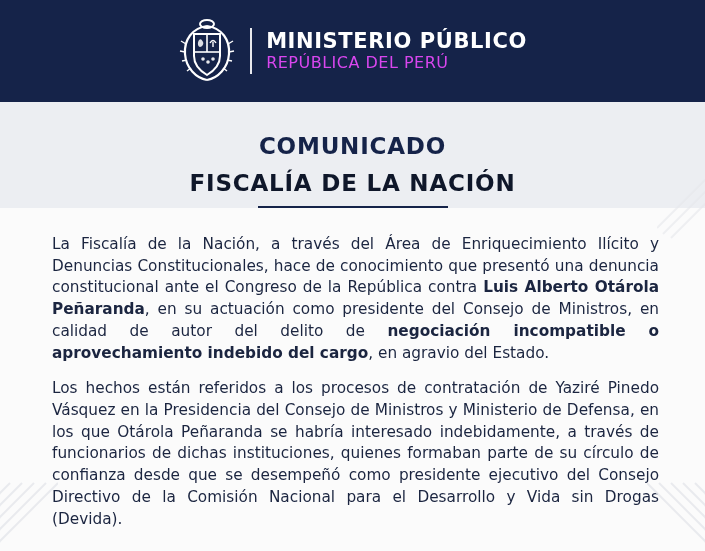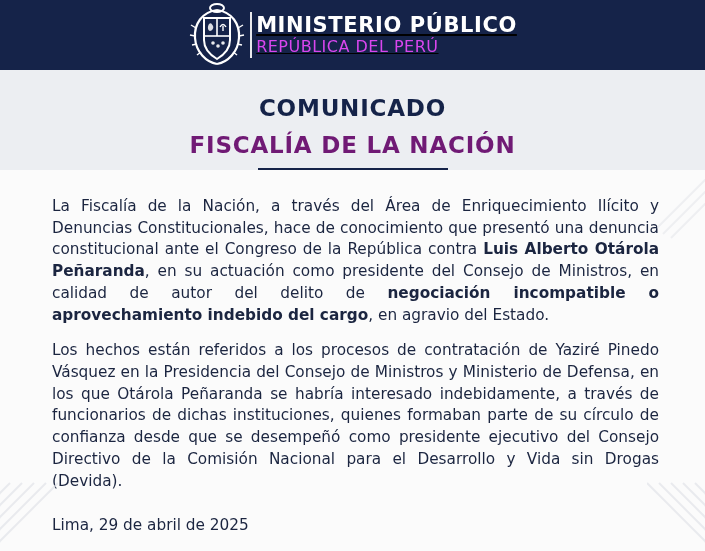--- a/index.html
+++ b/index.html
@@ -17,27 +17,26 @@
     position: relative;
     width: 705px;
     height: 551px;
     background: #fbfbfb;
     overflow: hidden;
   }
 
   
   .header {
     position: relative;
-    height: 70px;
+    height: 102px;
     background: #152349;
     display: flex;
     align-items: center;
     justify-content: center;
-    gap: 4px;
-    text-decoration: underline;
+    gap: 14px;
   }
   .crest {
     width: 58px;
     height: 66px;
     position: relative;
     flex: 0 0 auto;
   }
   .crest svg { display: block; }
   .brand-divider {
     width: 2px;
@@ -66,30 +65,30 @@
 
   
   .title-band {
     position: relative;
     height: 88px;
     background: #eceef2;
     display: flex;
     flex-direction: column;
     align-items: center;
     justify-content: center;
-    padding-top: 12px;
+    padding-top: 18px;
   }
   .title-band .t1 {
     color: #152349;
     font-size: 23px;
     font-weight: bold;
     letter-spacing: 0.8px;
   }
   .title-band .t2 {
-    color: #701a75;
+    color: #0f172a;
     font-size: 23px;
     font-weight: bold;
     letter-spacing: 0.8px;
     margin-top: 11px;
   }
   .title-rule {
     position: absolute;
     bottom: -3px;
     left: 50%;
     transform: translateX(-50%);

